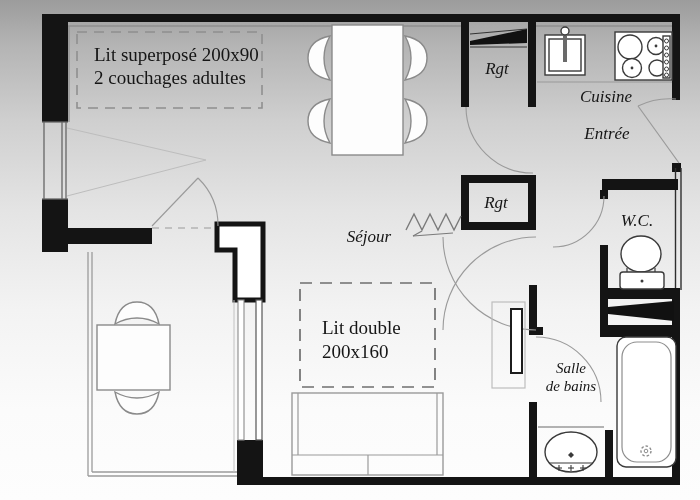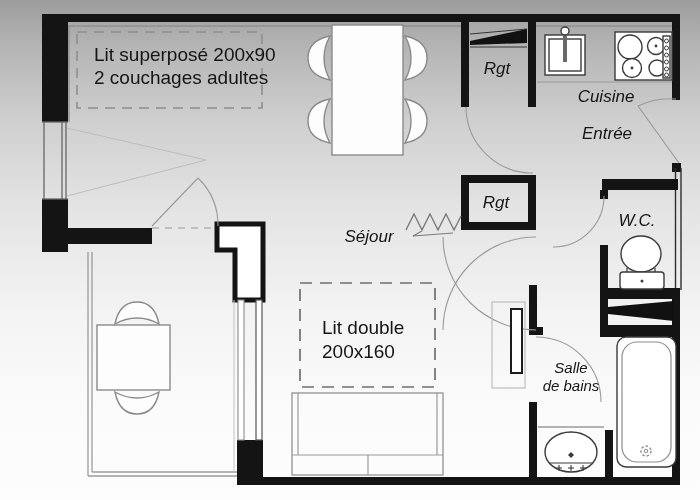--- a/index.html
+++ b/index.html
@@ -1,19 +1,20 @@
 <!DOCTYPE html>
 <html><head>
 <meta charset="utf-8">
 <style>
   html,body{margin:0;padding:0;}
   body{font-family:"Liberation Sans",sans-serif;}
   #stage{
     position:relative;width:700px;height:500px;overflow:hidden;
     background:linear-gradient(180deg,#9c9c9c 0%,#b4b4b4 9%,#cfcfcf 24%,#e4e4e4 42%,#f3f3f3 62%,#fbfbfb 82%,#fdfdfd 100%);
+    font-family:Liberation Serif, serif;
   }
   svg{position:absolute;left:0;top:0;}
   text{fill:#151515;}
   .annot{font-size:19px;font-weight:400;}
   .room{font-style:italic;font-size:17px;}
   .room-sm{font-style:italic;font-size:15px;}
   .wall{fill:#141414;stroke:none;}
   .thin{stroke:#8f8f8f;stroke-width:1.3;fill:none;}
   .furn{stroke:#8a8a8a;stroke-width:1.4;fill:#fdfdfd;}
   .fix{stroke:#3a3a3a;stroke-width:1.4;fill:#ffffff;}

